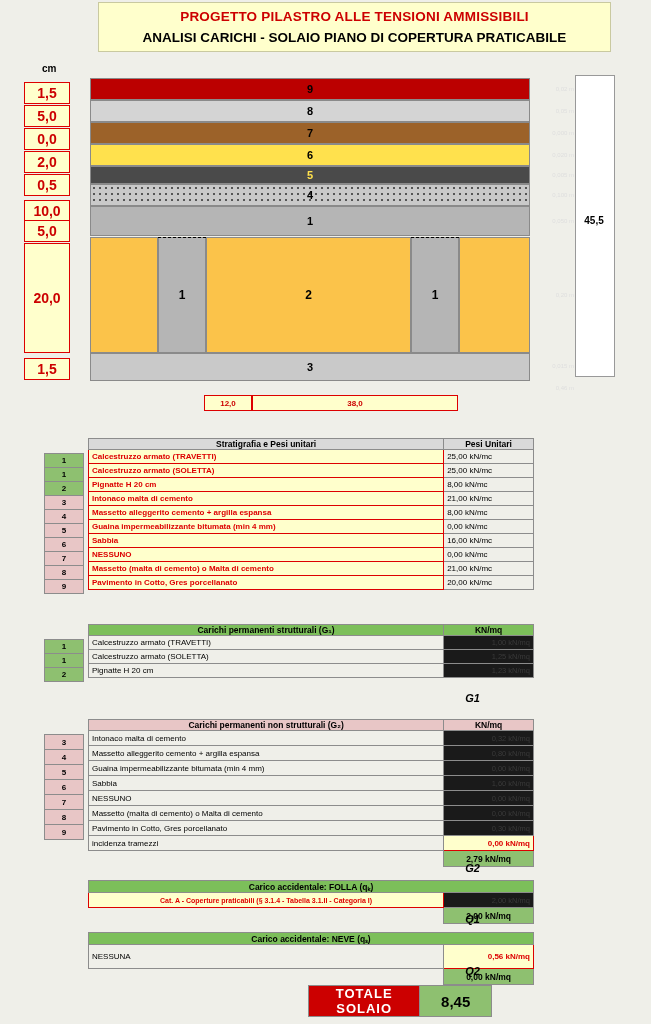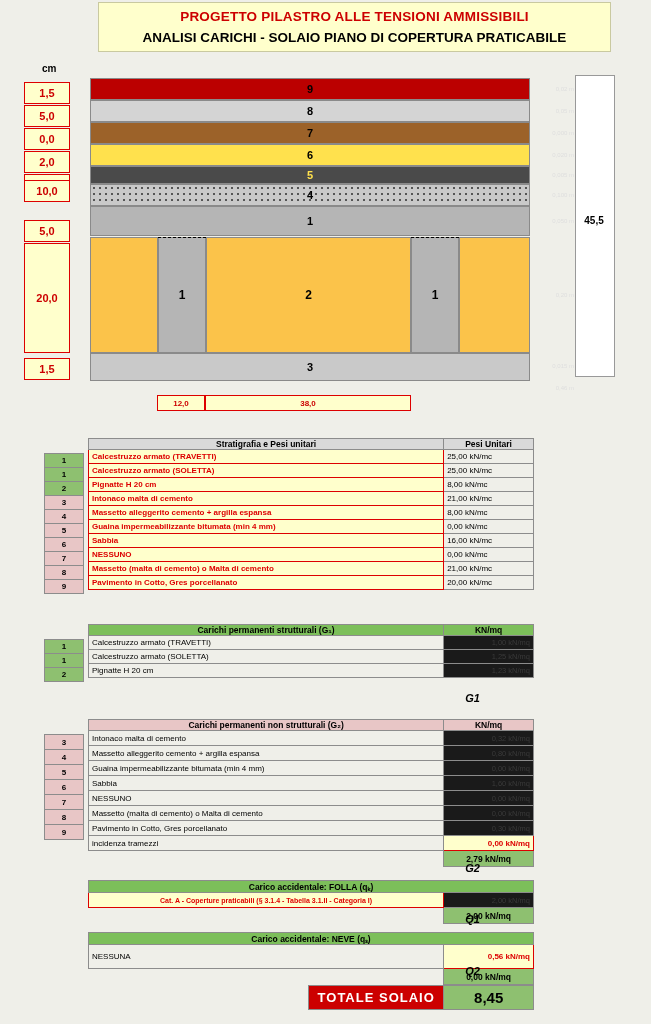--- a/index.html
+++ b/index.html
@@ -19,21 +19,21 @@
     display:flex;flex-direction:column;align-items:center;justify-content:center;
   }
   .title-1{color:#cc0000;font-weight:bold;font-size:13.5px;letter-spacing:.2px;}
   .title-2{color:#000;font-weight:bold;font-size:13.5px;margin-top:6px;}
 
   
   .cm-label{position:absolute;left:42px;top:63px;font-weight:bold;font-size:10px;}
   .cmcell{
     position:absolute;left:24px;width:46px;
     background:#ffffcc;border:1.4px solid #dd0000;
-    color:#cc0000;font-size:11px;font-weight:bold;
+    color:#cc0000;font-size:14px;font-weight:bold;
     display:flex;align-items:center;justify-content:center;
     box-sizing:border-box;
   }
 
   
   .layer{
     position:absolute;left:90px;width:440px;
     display:flex;align-items:center;justify-content:center;
     box-sizing:border-box;font-weight:bold;font-size:11px;
   }
@@ -46,21 +46,21 @@
   .rightbar{
     position:absolute;left:575px;top:75px;width:38px;height:300px;
     background:#fff;border:1px solid #999;
   }
   .rightbar-label{position:absolute;left:575px;top:215px;width:38px;text-align:center;font-size:10px;font-weight:bold;}
   .dimcol{position:absolute;left:540px;width:34px;text-align:right;color:#dedede;font-size:6px;}
 
   
   .wbox{
     position:absolute;top:395px;height:16px;background:#ffffcc;border:1.5px solid #dd0000;
-    color:#cc0000;font-size:8px;font-weight:bold;display:flex;align-items:center;justify-content:center;box-sizing:border-box;
+    color:#cc0000;font-size:8px;font-weight:bold;display:flex;align-items:center;justify-content:center;box-sizing:border-box;margin-left:47px;
   }
 
   
   table{border-collapse:collapse;position:absolute;font-size:8px;}
   td,th{border:1px solid #8c8c8c;padding:0 3px;box-sizing:border-box;}
   .hdr{background:#d9d9d9;text-align:center;font-weight:bold;font-size:8.5px;}
   .hdr-green{background:#7cbf5a;text-align:center;font-weight:bold;font-size:8.5px;color:#000;}
   .hdr-pink{background:#e8c6c6;text-align:center;font-weight:bold;font-size:8.5px;}
   .hdr-red{background:#cc0000;color:#fff;text-align:center;font-weight:bold;font-size:13px;letter-spacing:1px;}
   .num{text-align:right;}
@@ -81,21 +81,21 @@
   <div class="title-1">PROGETTO PILASTRO ALLE TENSIONI AMMISSIBILI</div>
   <div class="title-2">ANALISI CARICHI - SOLAIO PIANO DI COPERTURA PRATICABILE</div>
 </div>
 
 <div class="cm-label">cm</div>
 <div class="cmcell" style="top:82px;height:22px;">1,5</div>
 <div class="cmcell" style="top:105px;height:22px;">5,0</div>
 <div class="cmcell" style="top:128px;height:22px;">0,0</div>
 <div class="cmcell" style="top:151px;height:22px;">2,0</div>
 <div class="cmcell" style="top:174px;height:22px;">0,5</div>
-<div class="cmcell" style="top:180px;height:22px;">10,0</div>
+<div class="cmcell" style="top:200px;height:22px;">10,0</div>
 <div class="cmcell" style="top:220px;height:22px;">5,0</div>
 <div class="cmcell" style="top:243px;height:110px;">20,0</div>
 <div class="cmcell" style="top:358px;height:22px;">1,5</div>
 
 <div class="layer" style="top:78px;height:22px;background:#bb0000;color:#000;border:1px solid #8a8a8a;">9</div>
 <div class="layer" style="top:100px;height:22px;background:#d4d4d4;color:#000;border:1px solid #8a8a8a;">8</div>
 <div class="layer" style="top:122px;height:22px;background:#9c6229;color:#000;border:1px solid #8a8a8a;">7</div>
 <div class="layer" style="top:144px;height:22px;background:#ffe14d;color:#000;border:1px solid #8a8a8a;">6</div>
 <div class="layer" style="top:166px;height:18px;background:#4a4a4a;color:#ffe14d;border:1px solid #8a8a8a;">5</div>
 <div class="layer" style="top:184px;height:22px;background:#c9c9c9;color:#000;border:1px solid #8a8a8a;
@@ -350,20 +350,20 @@
     <td class="redbox redtext num" style="width:90px;">0,56 kN/mq</td>
   </tr>
   <tr>
         <td style="height:16px;border:none;background:transparent;"></td>
         <td class="totcell">0,00 kN/mq</td>
       </tr>
 </tbody>
   </table>
 <div class="lbl-right" style="left:400px;top:965px;width:80px;">Q2</div>
 
-<table style="left:308px;top:985px;width:226px;">
+<table style="left:308px;top:985px;width:184px;">
   <tbody>
       <tr>
     <td class="hdr-red" style="width:136px;height:24px;">TOTALE SOLAIO</td>
     <td class="bigtot" style="width:90px;">8,45</td>
   </tr>
 </tbody>
   </table>
 
 </body></html>

